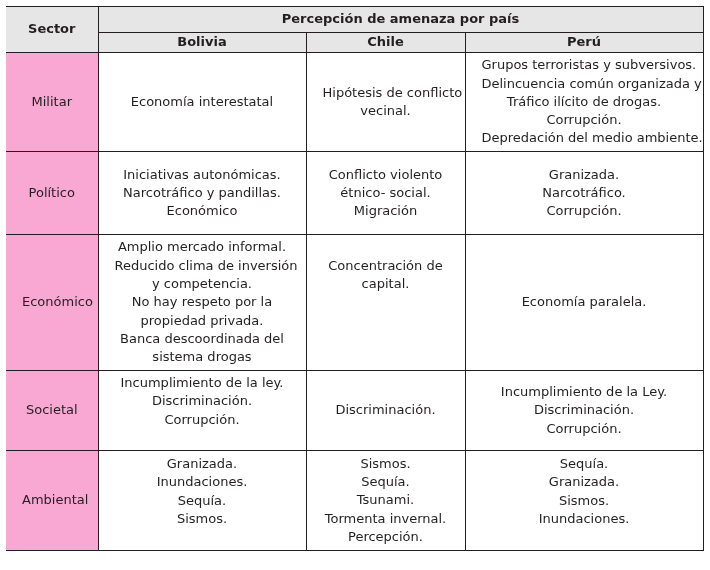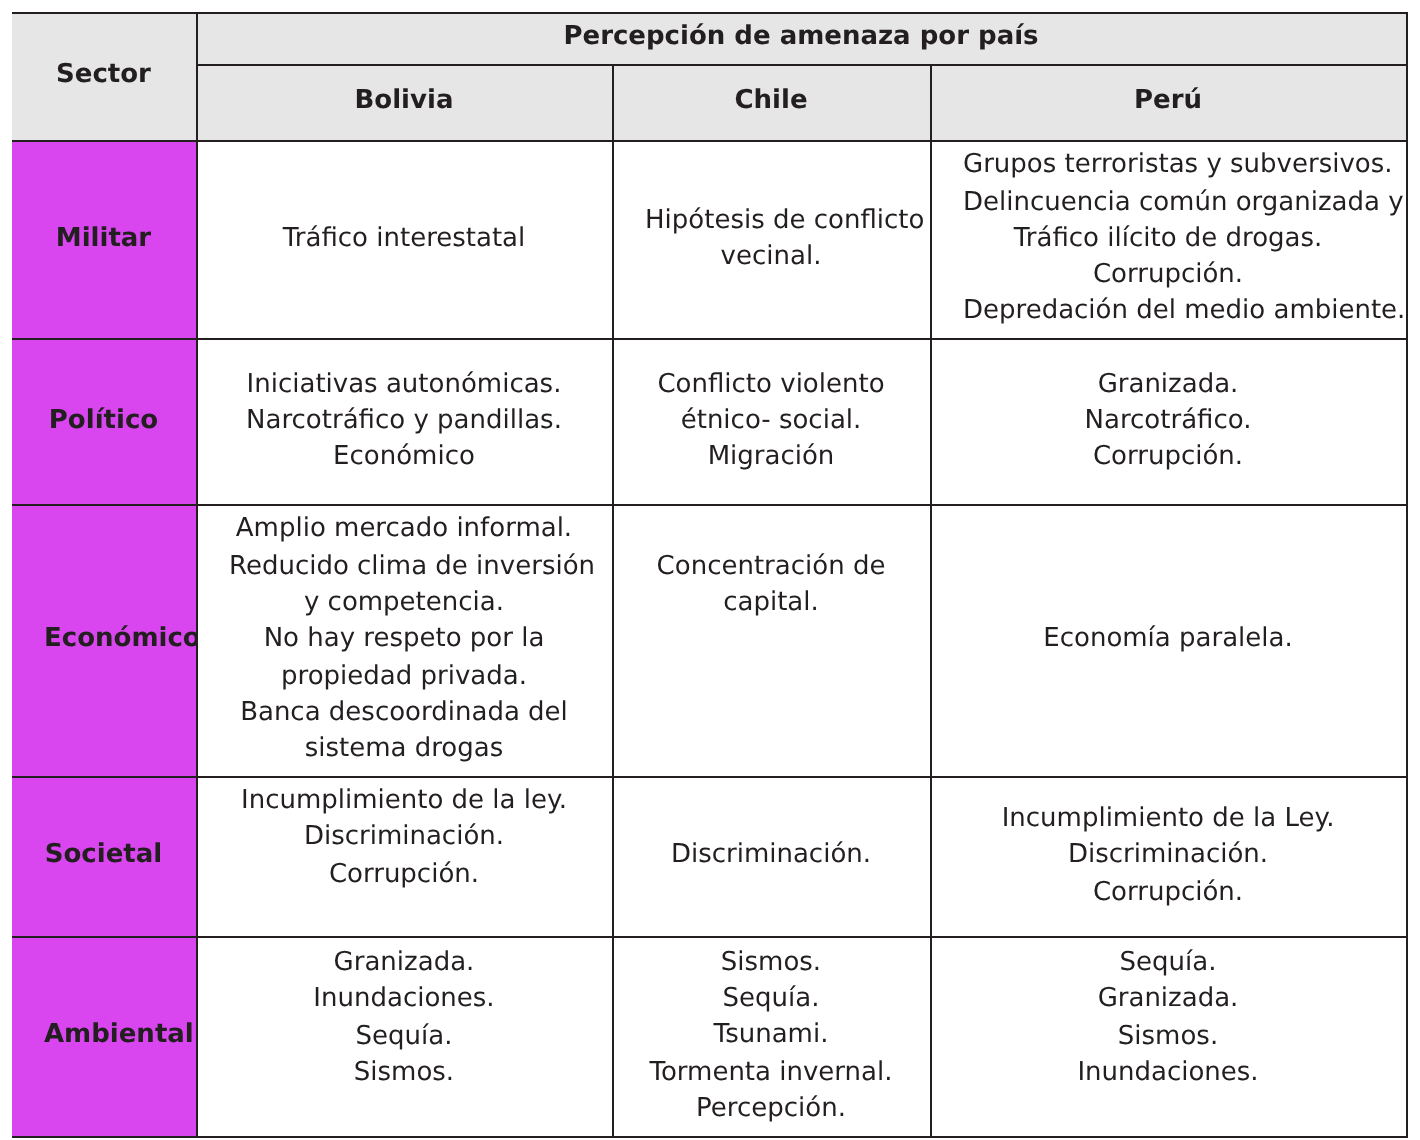--- a/index.html
+++ b/index.html
@@ -35,33 +35,33 @@
     }
     table.threat-table tr > *:first-child {
       border-left: none;
     }
     table.threat-table th {
       background: #e6e6e6;
       font-weight: bold;
       font-size: 13px;
     }
     .sector-cell {
-      background: #d946ef;
-      font-weight: bold;
+      background: #f9a8d4;
+      font-weight: normal;
     }
     .cell-line {
       display: block;
       white-space: nowrap;
     }
     .col-sector { width: 92px; }
     .col-bolivia { width: 208px; }
     .col-chile { width: 159px; }
     .col-peru { width: 238px; }
     .h1 { height: 26px; }
-    .h2 { height: 38px; }
+    .h2 { height: 20px; }
     .r-militar { height: 99px; }
     .r-politico { height: 83px; }
     .r-economico { height: 136px; }
     .r-societal { height: 80px; }
     .r-ambiental { height: 100px; }
   </style>
 </head>
 <body>
 
 <table class="threat-table">
@@ -80,21 +80,21 @@
       <th>Bolivia</th>
       <th>Chile</th>
       <th>Perú</th>
     </tr>
   </thead>
   <tbody>
 
     <tr class="r-militar">
       <td class="sector-cell">Militar</td>
       <td>
-        <span class="cell-line">Tráfico interestatal</span>
+        <span class="cell-line">Economía interestatal</span>
       </td>
       <td>
         <span class="cell-line">Hipótesis de conflicto</span>
         <span class="cell-line">vecinal.</span>
       </td>
       <td>
         <span class="cell-line">Grupos terroristas y subversivos.</span>
         <span class="cell-line">Delincuencia común organizada y</span>
         <span class="cell-line">Tráfico ilícito de drogas.</span>
         <span class="cell-line">Corrupción.</span>

